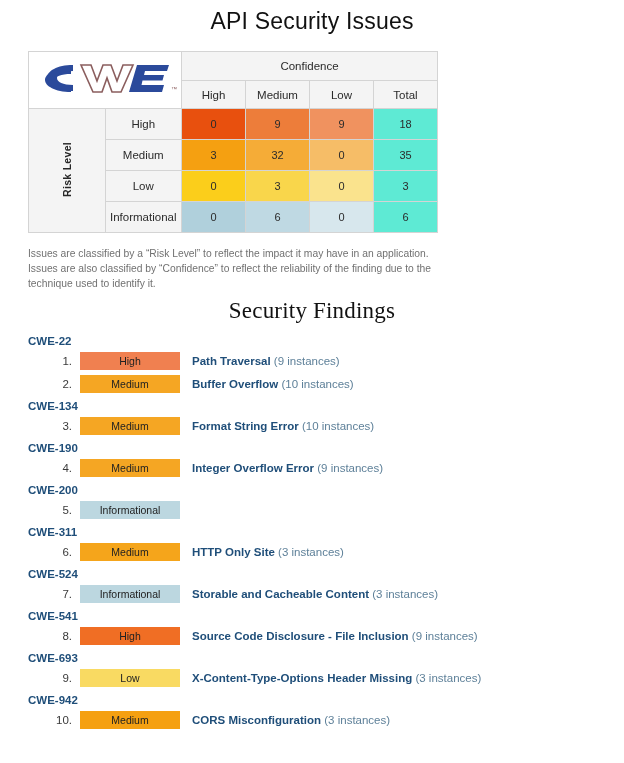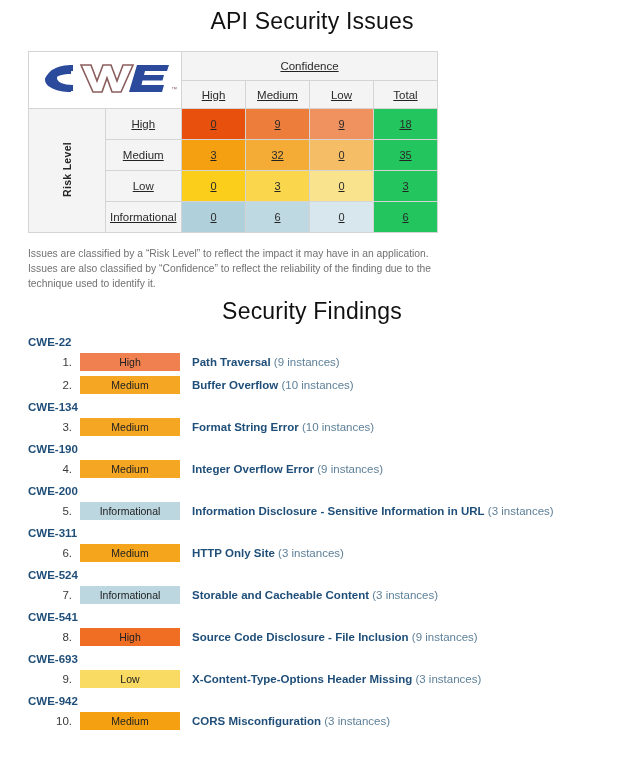--- a/index.html
+++ b/index.html
@@ -18,27 +18,26 @@
   
   .section-title {
     text-align: center;
     font-size: 23px;
     font-weight: normal;
     color: #111111;
     margin: 0;
     letter-spacing: 0.2px;
   }
   #title-api { padding-top: 8px; }
-  #title-findings { padding-top: 6px; }
+  #title-findings { padding-top: 6px; font-family: Liberation Serif, serif; }
 
   
   .matrix-wrap {
     margin: 16px 0 0 28px;
     width: 402px;
-    text-decoration: underline;
   }
   table.matrix {
     border-collapse: collapse;
     table-layout: fixed;
     width: 410px;
     font-size: 11px;
   }
   table.matrix td, table.matrix th {
     border: 1px solid #d4d4d4;
     text-align: center;
@@ -88,21 +87,21 @@
     font-size: 11.5px;
     font-weight: bold;
     color: #262626;
     width: 129px;
   }
   .cellnum {
     font-size: 11px;
     height: 30px;
     color: #2b2b2b;
   }
-  .total-cell { background: #22c55e; }
+  .total-cell { background: #5eead4; }
 
   
   .cwe-logo {
     width: 100%;
     height: 100%;
     display: block;
   }
 
   
   .description {
@@ -253,21 +252,20 @@
     <div class="cwe-id">CWE-190</div>
     <div class="finding-row">
       <span class="finding-num">4.</span>
       <span class="sev-badge" style="background: rgb(245, 166, 35);">Medium</span>
       <span class="finding-desc"><span class="finding-name">Integer Overflow Error</span><span class="finding-count"> (9 instances)</span></span>
     </div>
     <div class="cwe-id">CWE-200</div>
     <div class="finding-row">
       <span class="finding-num">5.</span>
       <span class="sev-badge" style="background: rgb(188, 215, 224);">Informational</span>
-      <span class="finding-desc"><span class="finding-name">Information Disclosure - Sensitive Information in URL</span><span class="finding-count"> (3 instances)</span></span>
     </div>
     <div class="cwe-id">CWE-311</div>
     <div class="finding-row">
       <span class="finding-num">6.</span>
       <span class="sev-badge" style="background: rgb(245, 165, 27);">Medium</span>
       <span class="finding-desc"><span class="finding-name">HTTP Only Site</span><span class="finding-count"> (3 instances)</span></span>
     </div>
     <div class="cwe-id">CWE-524</div>
     <div class="finding-row">
       <span class="finding-num">7.</span>

